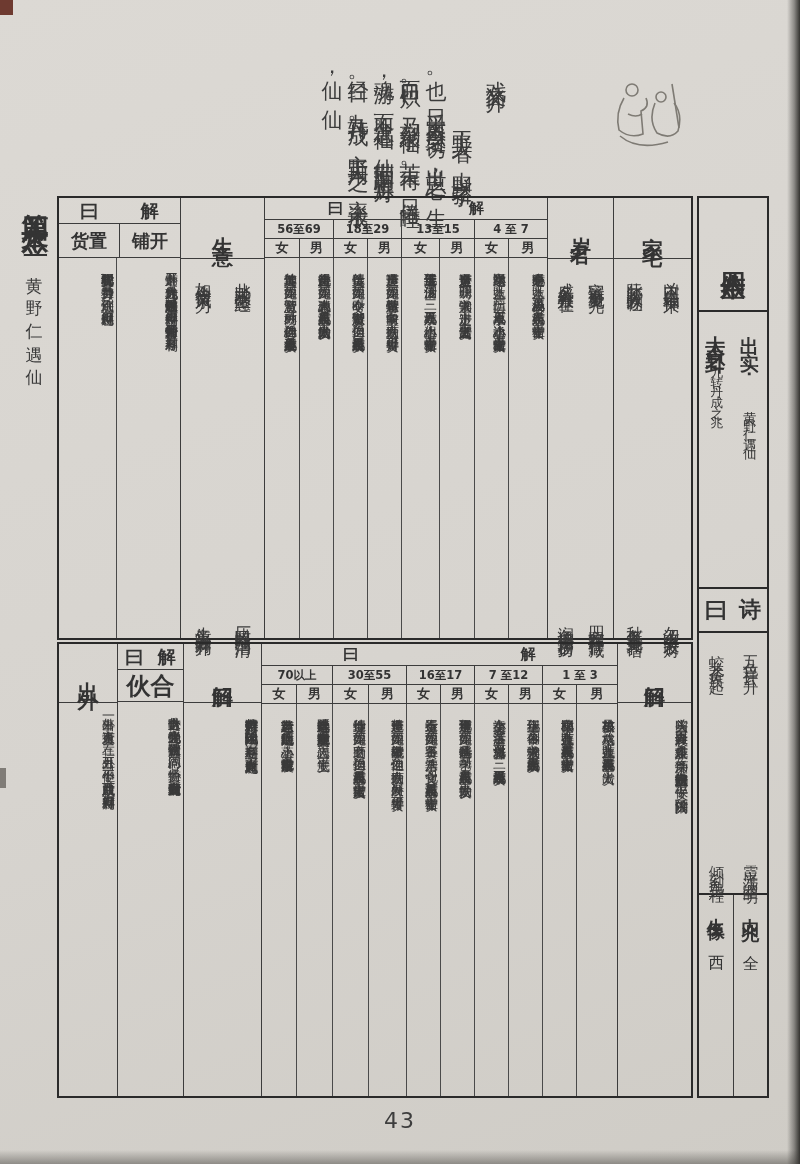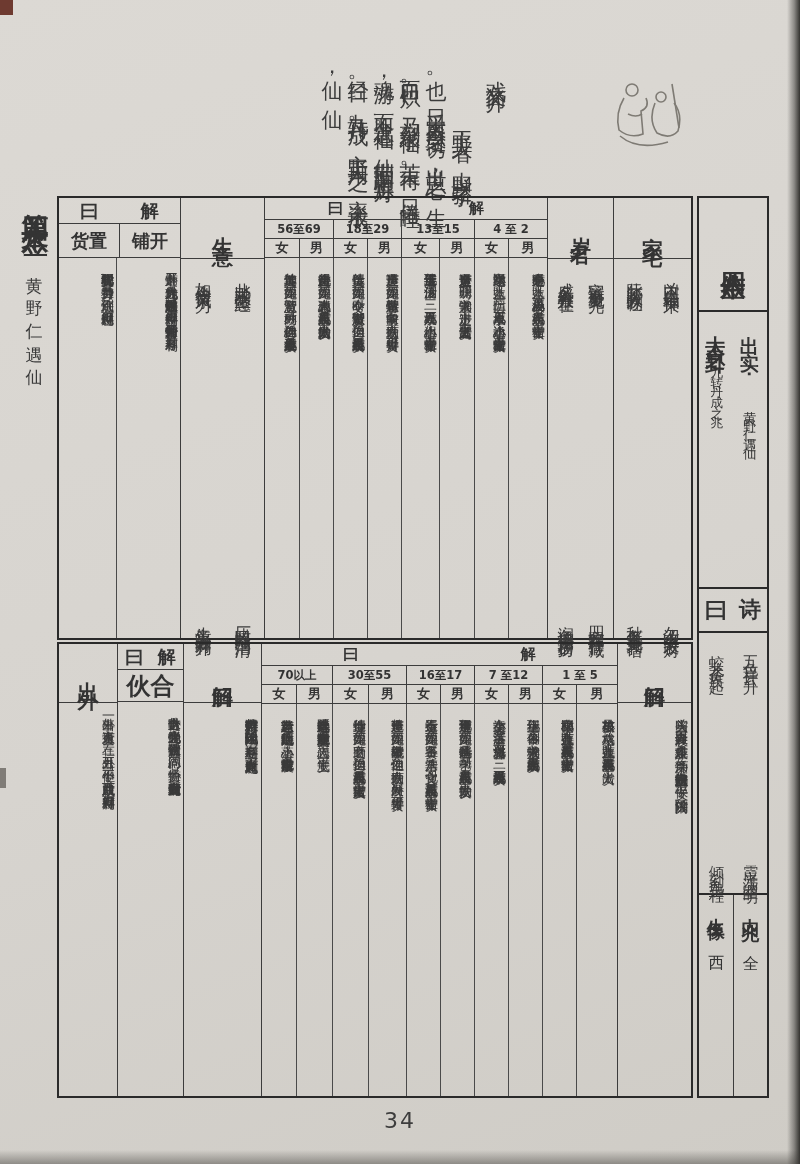--- a/index.html
+++ b/index.html
@@ -161,21 +161,21 @@
 
     <div class="col" style="flex:0 0 283px">
       <div class="hr hjie2">
         <span>曰</span>
         <span>解</span>
       </div>
       <div class="hrow">
         <div class="hrc rlabel" style="flex:0 0 68px">56至69</div>
         <div class="hrc rlabel" style="flex:0 0 68px">18至29</div>
         <div class="hrc rlabel" style="flex:0 0 73px">13至15</div>
-        <div class="hrc rlabel" style="flex:1">4 至 2</div>
+        <div class="hrc rlabel" style="flex:1">4 至 7</div>
       </div>
       <div class="hrow">
         <div class="hrc fmlabel" style="flex:0 0 34px">女</div>
         <div class="hrc fmlabel" style="flex:0 0 34px">男</div>
         <div class="hrc fmlabel" style="flex:0 0 34px">女</div>
         <div class="hrc fmlabel" style="flex:0 0 34px">男</div>
         <div class="hrc fmlabel" style="flex:0 0 38px">女</div>
         <div class="hrc fmlabel" style="flex:0 0 35px">男</div>
         <div class="hrc fmlabel" style="flex:0 0 34px">女</div>
         <div class="hrc fmlabel" style="flex:1">男</div>
@@ -261,21 +261,21 @@
     <div class="col" style="flex:0 0 356px">
       <div class="hr hjie2">
         <span>曰</span>
         <span>解</span>
       </div>
       <div class="hrow">
         <div class="hrc rlabel" style="flex:0 0 70px">70以上</div>
         <div class="hrc rlabel" style="flex:0 0 74px">30至55</div>
         <div class="hrc rlabel" style="flex:0 0 68px">16至17</div>
         <div class="hrc rlabel" style="flex:0 0 68px">7 至12</div>
-        <div class="hrc rlabel" style="flex:1">1 至 5</div>
+        <div class="hrc rlabel" style="flex:1">1 至 3</div>
       </div>
       <div class="hrow">
         <div class="hrc fmlabel" style="flex:0 0 34px">女</div>
         <div class="hrc fmlabel" style="flex:0 0 36px">男</div>
         <div class="hrc fmlabel" style="flex:0 0 36px">女</div>
         <div class="hrc fmlabel" style="flex:0 0 38px">男</div>
         <div class="hrc fmlabel" style="flex:0 0 34px">女</div>
         <div class="hrc fmlabel" style="flex:0 0 34px">男</div>
         <div class="hrc fmlabel" style="flex:0 0 34px">女</div>
         <div class="hrc fmlabel" style="flex:0 0 34px">男</div>
@@ -340,15 +340,15 @@
         <span class="v s5char">全</span>
       </div>
       <div class="s5cell">
         <span class="v s5label">生像：</span>
         <span class="v s5char">西</span>
       </div>
     </div>
   </div>
 
 
-  <div class="abs pagenum">34</div>
+  <div class="abs pagenum">43</div>
 
 </div>
 
 </body></html>

